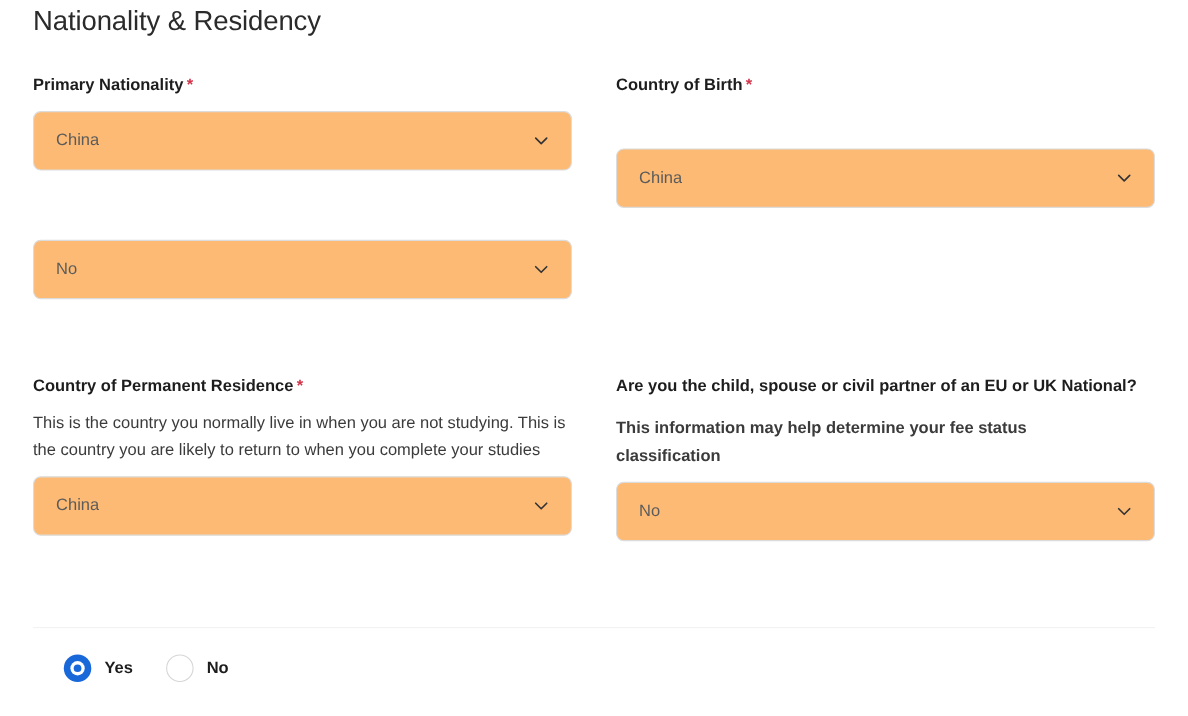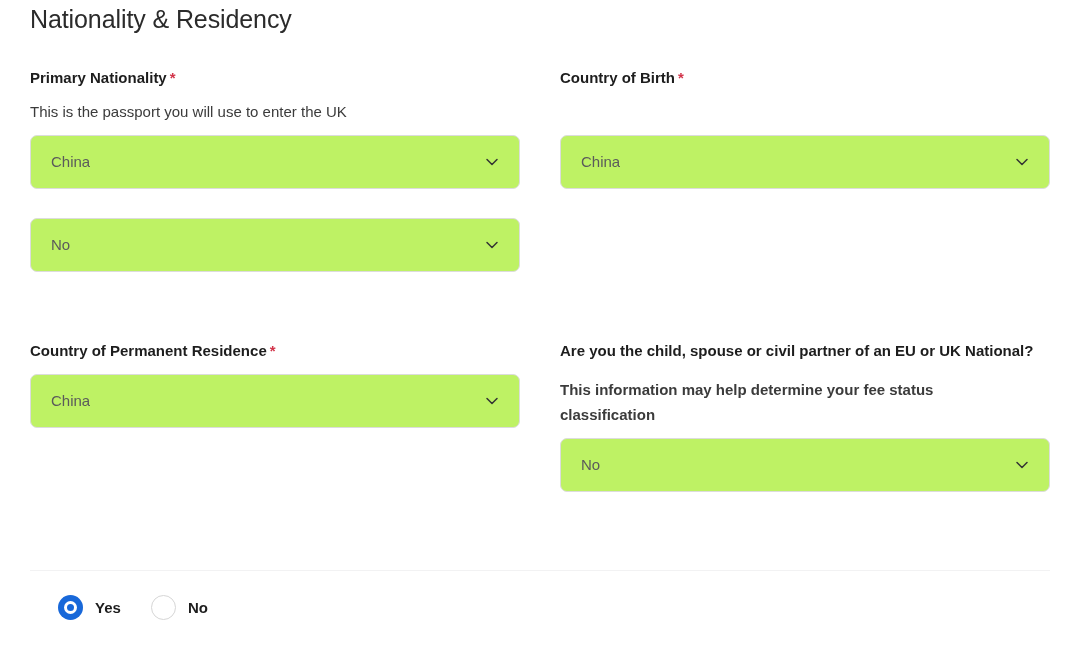--- a/index.html
+++ b/index.html
@@ -65,21 +65,21 @@
     margin-top: 9px;
   }
 
   
   .select-box {
     position: relative;
     height: 54px;
     width: 490px;
     border: 1px solid #dcdcdc;
     border-radius: 7px;
-    background: #bef264;
+    background: #fdba74;
     display: flex;
     align-items: center;
     padding: 0 44px 0 20px;
     cursor: pointer;
   }
   .select-value {
     font-size: 15px;
     color: #5b5b5b;
     font-weight: 400;
     line-height: 20px;
@@ -184,21 +184,20 @@
 <body>
 
 <div class="page">
 
   <div class="page-title">Nationality &amp; Residency</div>
 
   <div class="field col-left" style="top:50px;">
     <div class="field-label">
       <span>Primary Nationality</span><span class="req-star">*</span>
     </div>
-    <div class="field-help">This is the passport you will use to enter the UK</div>
     <div class="select-box" style="margin-top:11px;">
       <span class="select-value">China</span>
       <span class="chevron">
         <svg width="18" height="18" viewBox="0 0 18 18" fill="none" xmlns="http://www.w3.org/2000/svg">
           <path d="M4 6.5L9 11.5L14 6.5" stroke="#343434" stroke-width="1.5" stroke-linecap="round" stroke-linejoin="round"></path>
         </svg>
       </span>
     </div>
   </div>
 
@@ -224,20 +223,21 @@
           <path d="M4 6.5L9 11.5L14 6.5" stroke="#343434" stroke-width="1.5" stroke-linecap="round" stroke-linejoin="round"></path>
         </svg>
       </span>
     </div>
   </div>
 
   <div class="field col-left" style="top:323px;">
     <div class="field-label">
       <span>Country of Permanent Residence</span><span class="req-star">*</span>
     </div>
+    <div class="field-help" style="width:485px;">This is the country you normally live in when you are not studying. This is the country you are likely to return to when you complete your studies</div>
     <div class="select-box" style="margin-top:11px;">
       <span class="select-value">China</span>
       <span class="chevron">
         <svg width="18" height="18" viewBox="0 0 18 18" fill="none" xmlns="http://www.w3.org/2000/svg">
           <path d="M4 6.5L9 11.5L14 6.5" stroke="#343434" stroke-width="1.5" stroke-linecap="round" stroke-linejoin="round"></path>
         </svg>
       </span>
     </div>
   </div>
 

